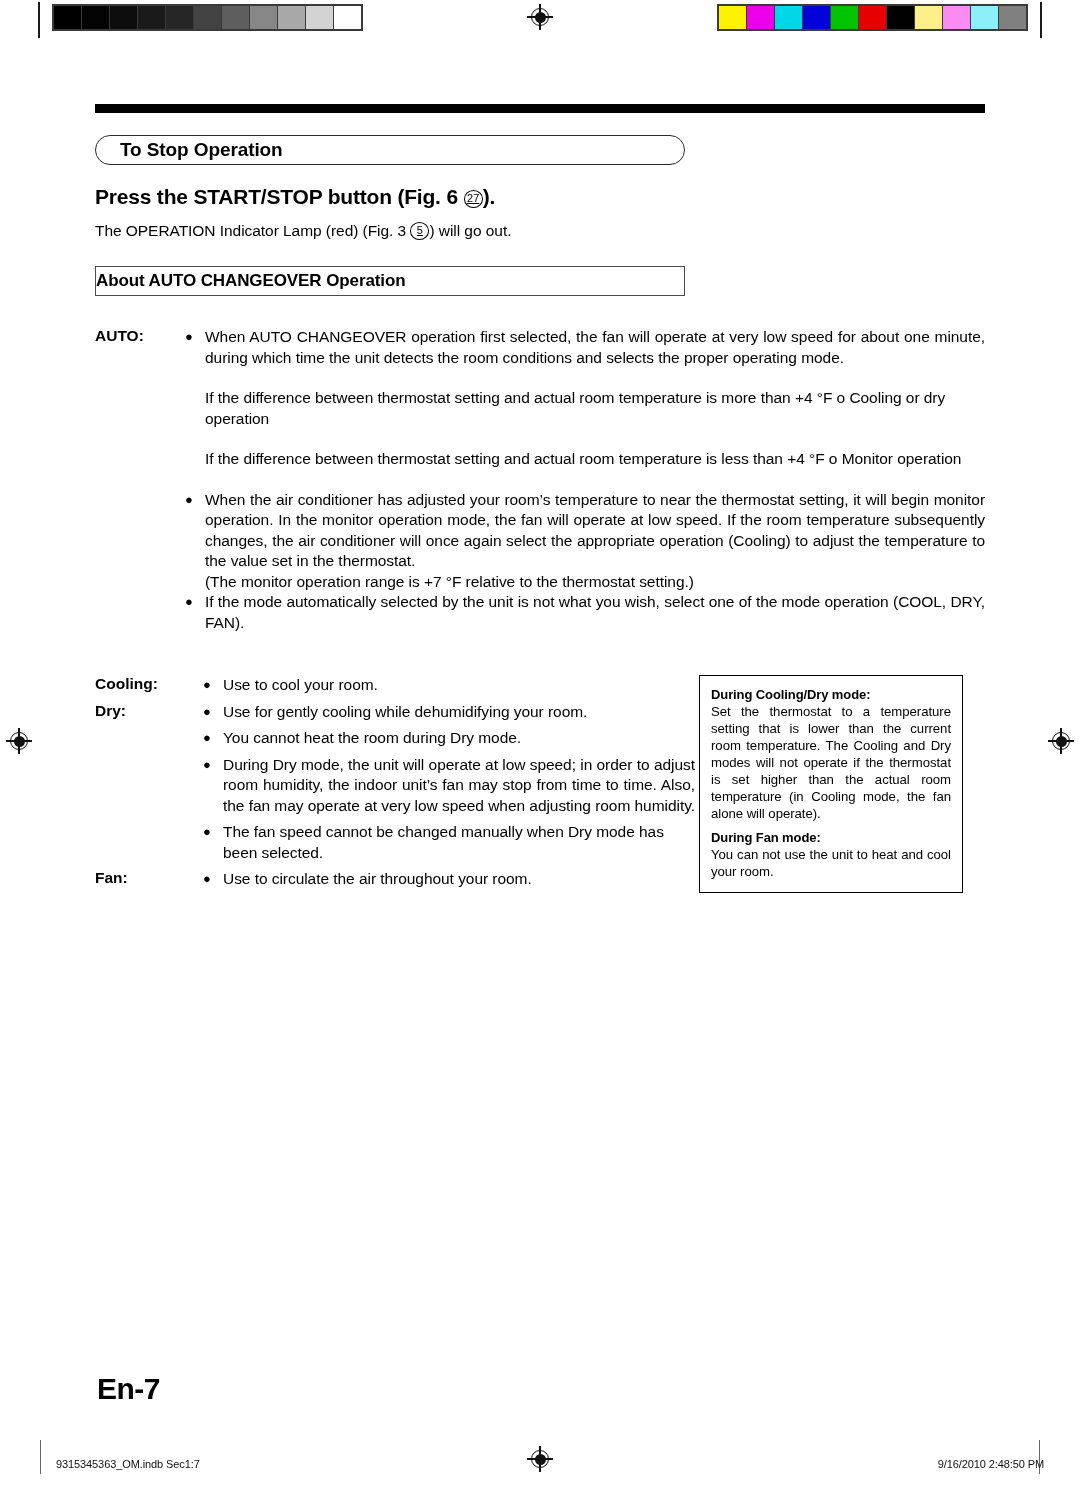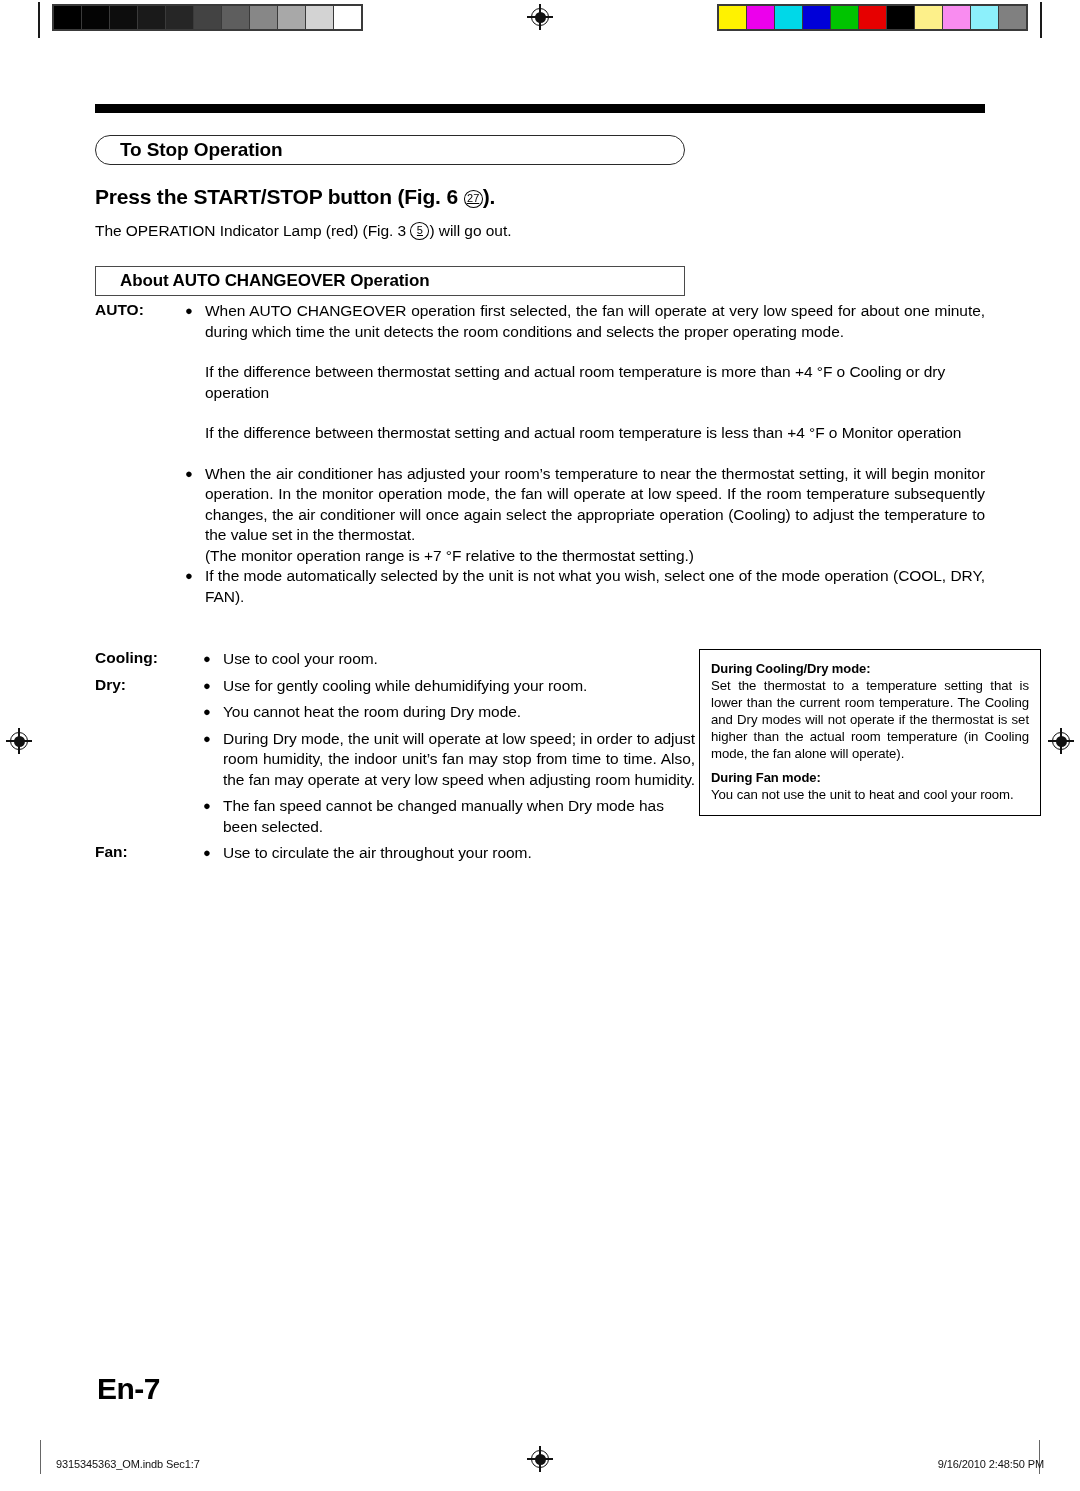--- a/index.html
+++ b/index.html
@@ -120,21 +120,20 @@
   }
 
   
   .head-square {
     width: 590px;
     height: 30px;
     border: 1.4px solid #4a4a4a;
     box-sizing: border-box;
     display: flex;
     align-items: center;
-    padding-left: 24px;
     font-size: 17px;
     font-weight: bold;
     letter-spacing: -0.1px;
   }
 
   .press-line {
     font-size: 21px;
     font-weight: bold;
     margin-top: 20px;
     letter-spacing: -0.2px;
@@ -154,21 +153,21 @@
     line-height: 1;
     padding: 2px 2.5px 2.5px 2.5px;
     vertical-align: 2px;
     letter-spacing: 0;
     min-width: 12px;
     text-align: center;
     text-decoration: underline;
   }
 
   
-  .sec-body { margin-top: 5px; }
+  .sec-body { margin-top: 31px; }
 
   .row {
     display: flex;
     align-items: flex-start;
   }
   .term {
     font-size: 15.5px;
     font-weight: bold;
     flex: 0 0 auto;
     padding-top: 0px;
@@ -208,21 +207,21 @@
   .col-right {
     width: 286px;
     flex: 0 0 auto;
     margin-left: 4px;
   }
 
   .note-box {
     border: 1.4px solid #000;
     box-sizing: border-box;
     padding: 10px 11px 12px 11px;
-    width: 342px;
+    width: 264px;
   }
   .note-title {
     font-size: 13px;
     font-weight: bold;
     line-height: 17px;
     letter-spacing: -0.1px;
   }
   .note-text {
     font-size: 13.2px;
     line-height: 17px;

